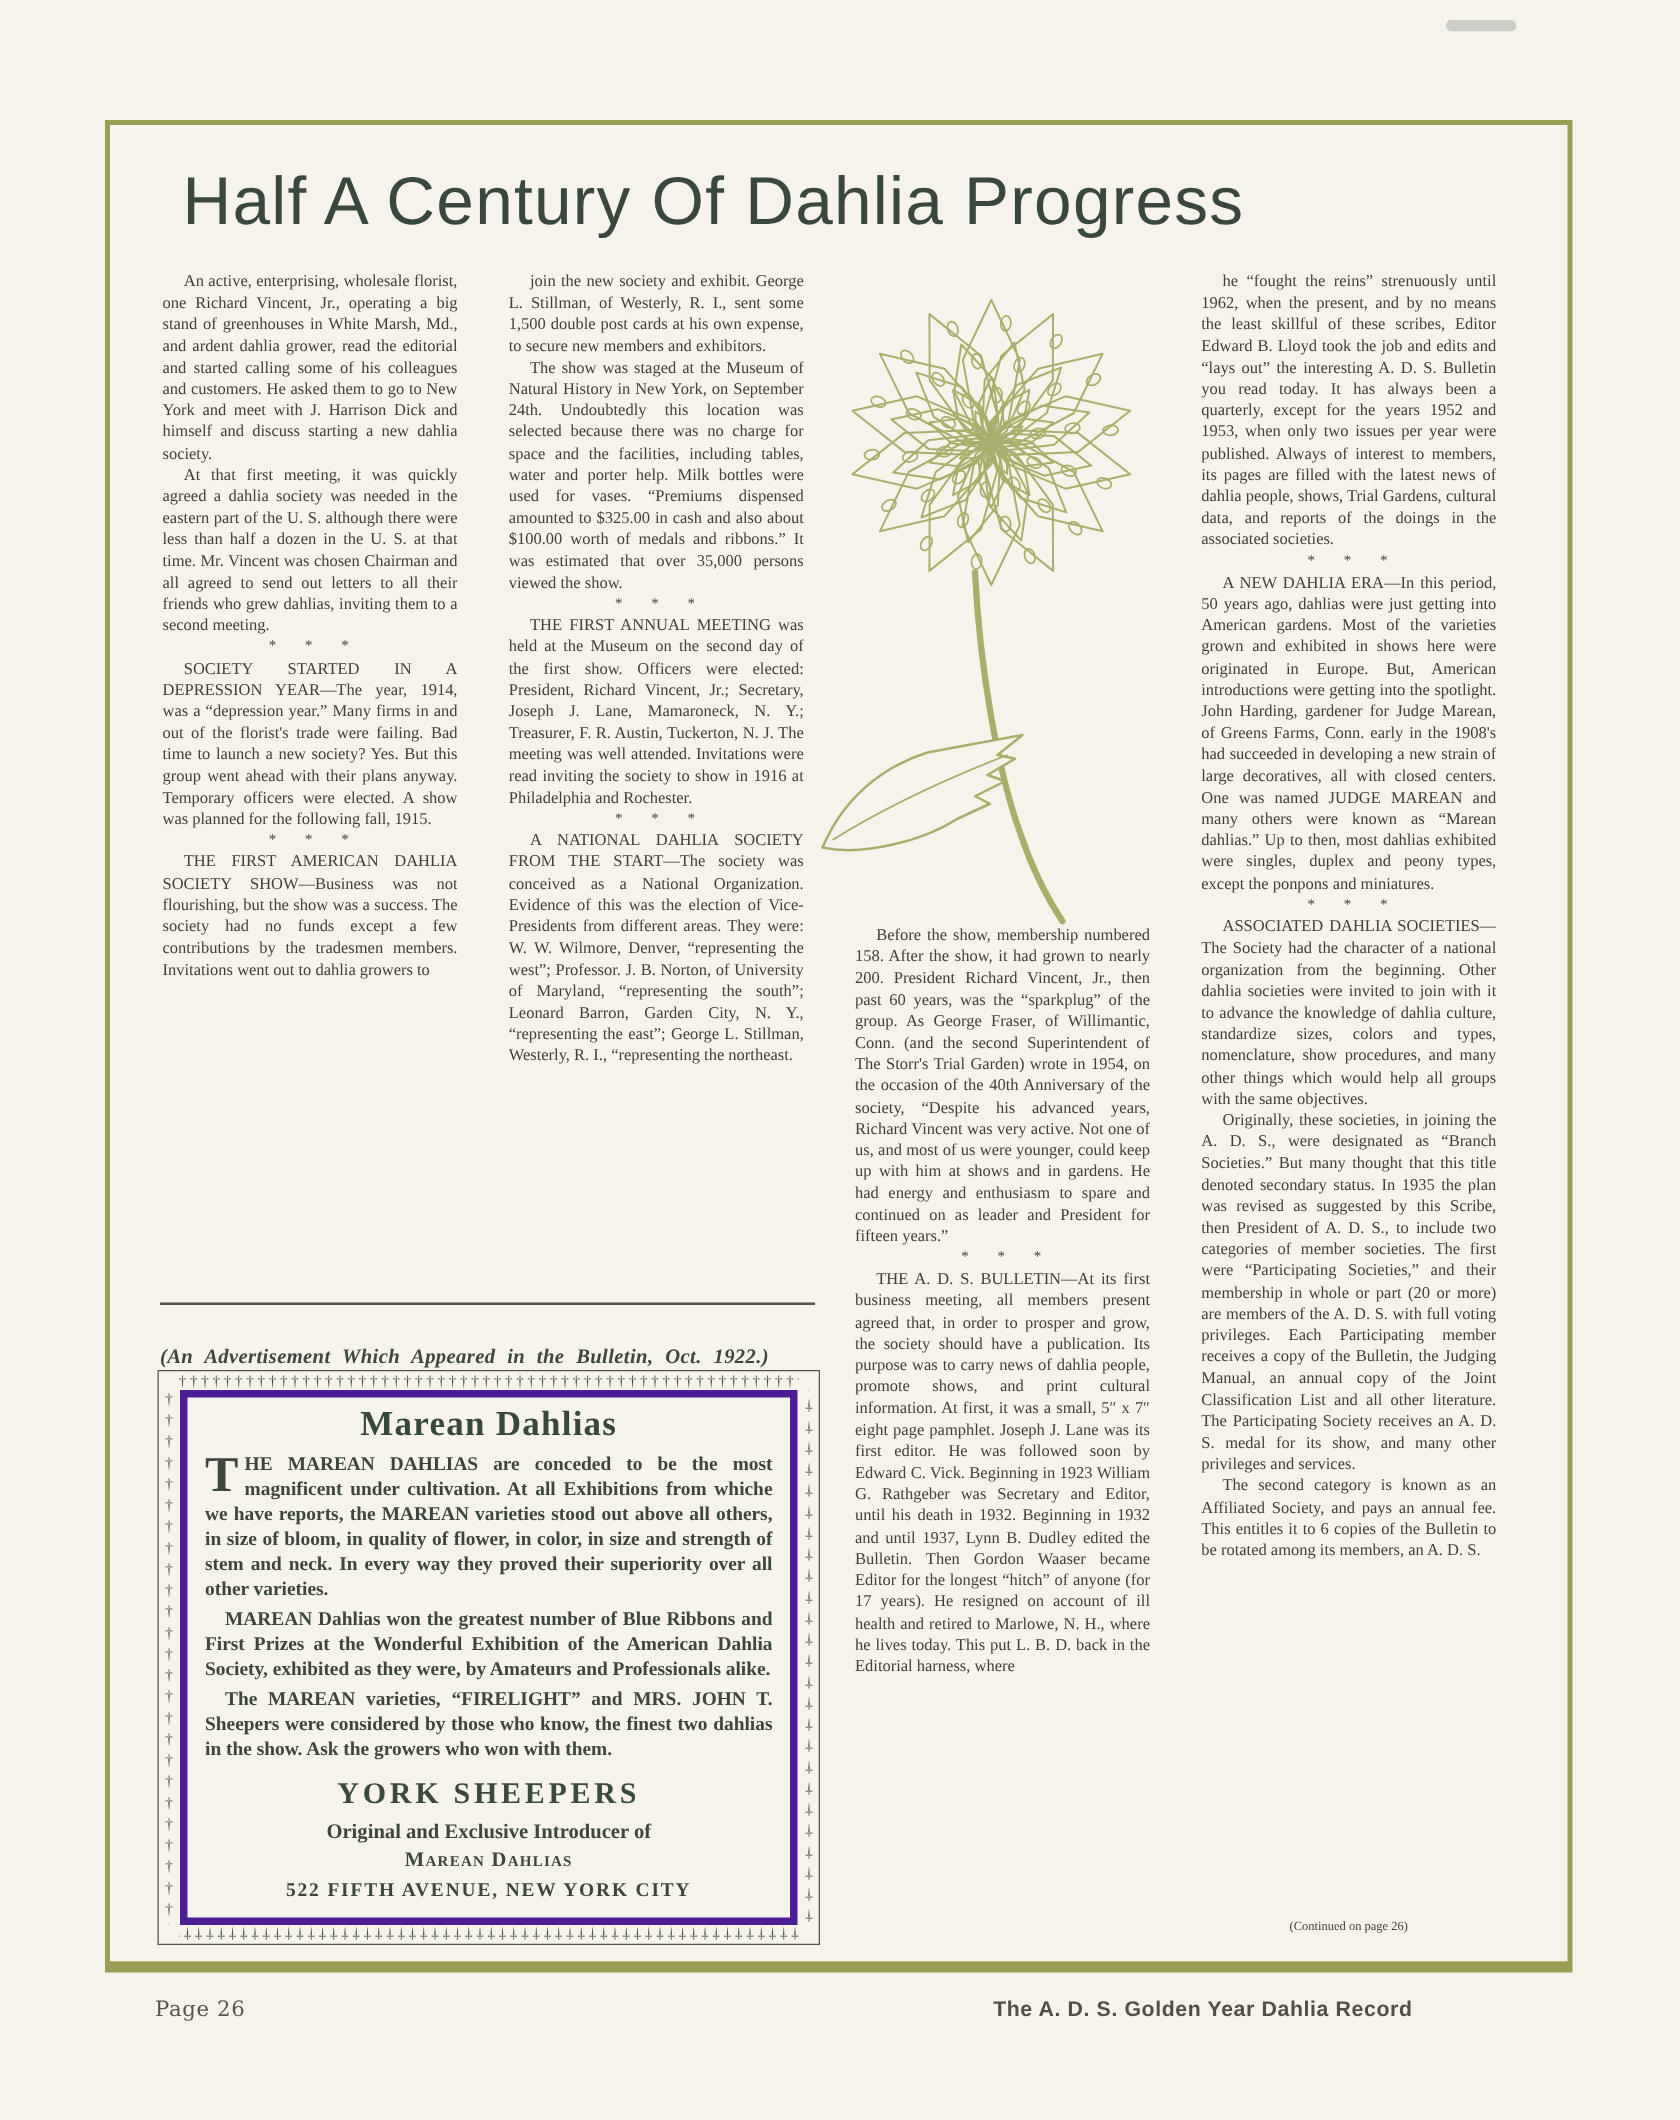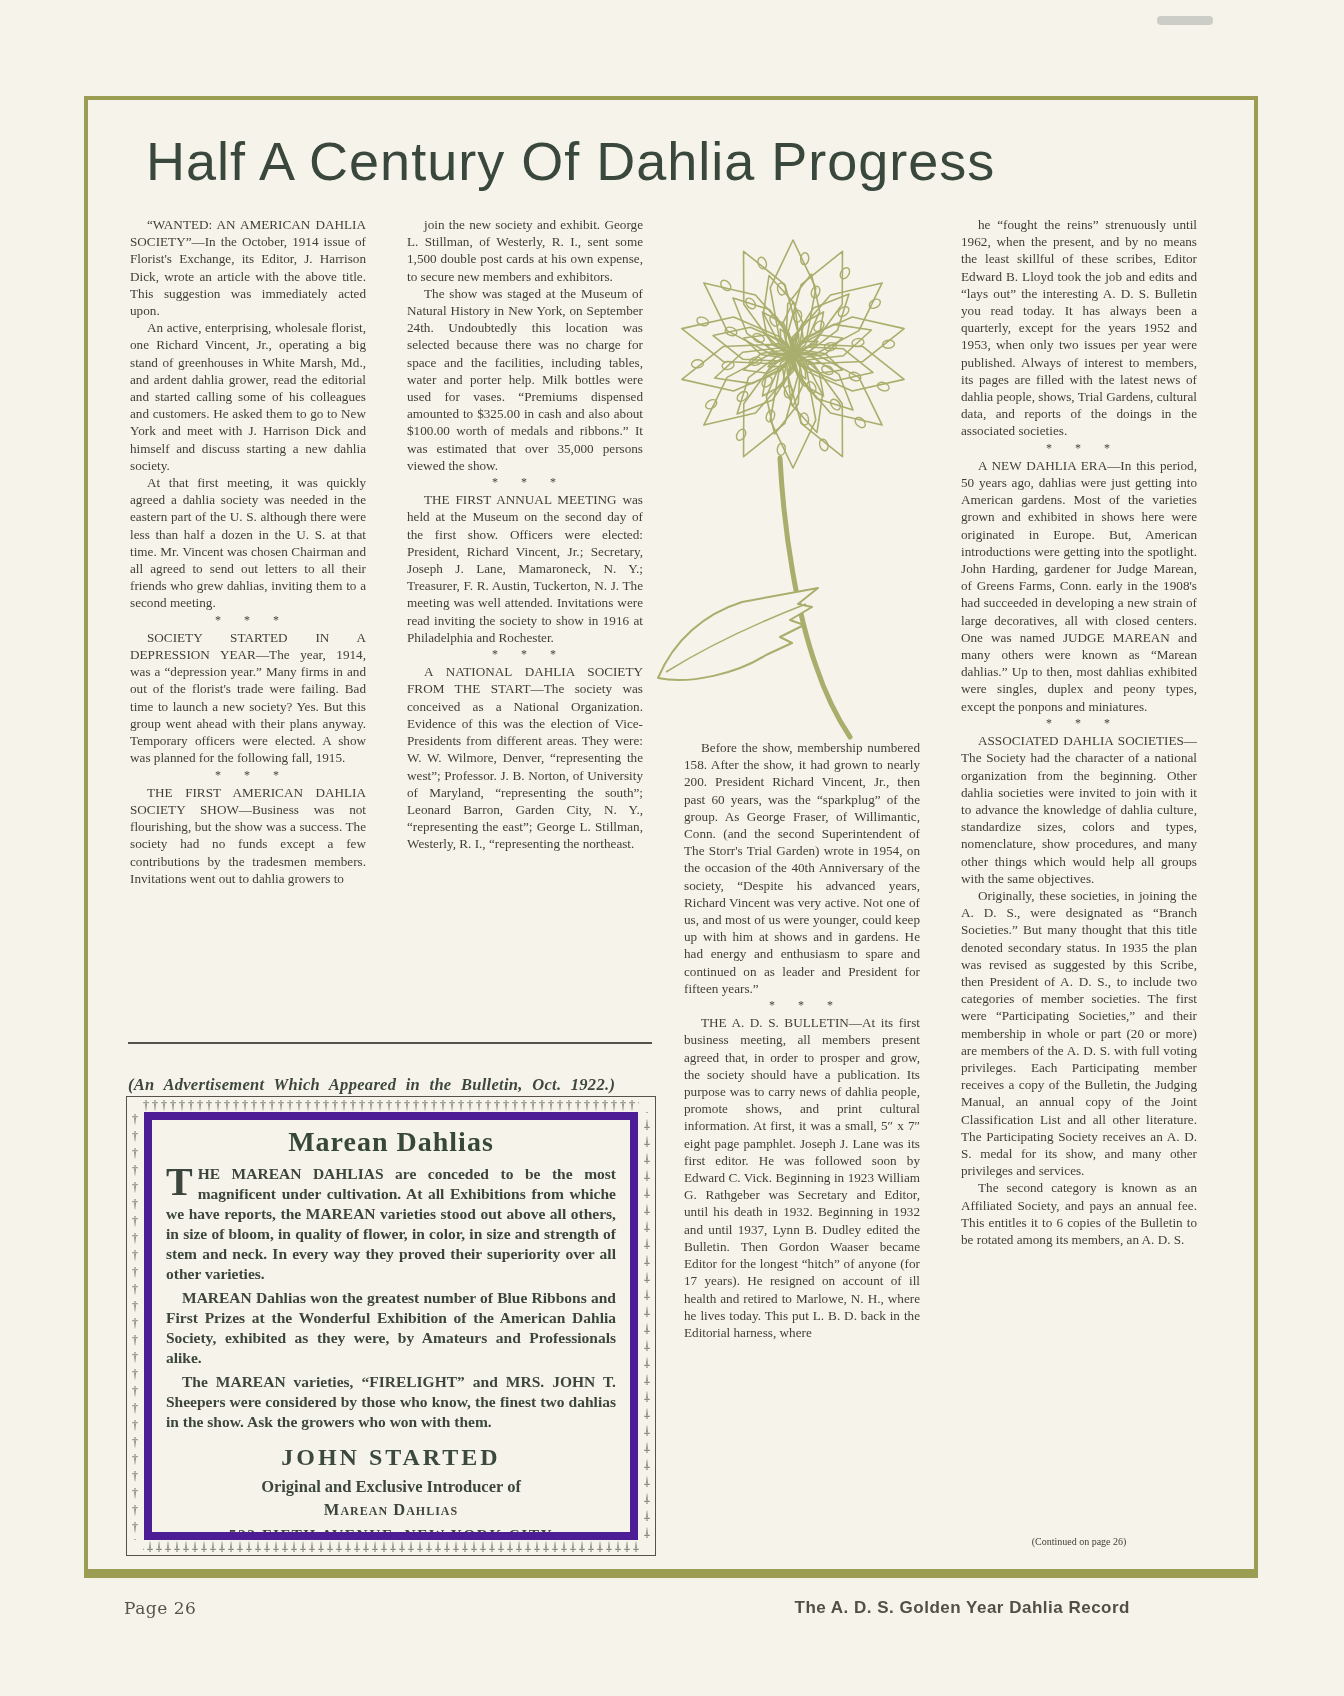--- a/index.html
+++ b/index.html
@@ -34,21 +34,21 @@
   .ad-box{position:absolute;left:126px;top:1096px;width:530px;height:460px;box-sizing:border-box;
     border:1px solid #55534a;}
   .orn{position:absolute;color:#47523f;font-size:12px;overflow:hidden;white-space:nowrap;}
   .orn-top{top:1px;left:16px;right:16px;height:14px;letter-spacing:3px;text-align:center;}
   .orn-bottom{bottom:1px;left:16px;right:16px;height:14px;letter-spacing:3px;text-align:center;
     transform:rotate(180deg);}
   .orn-left{left:2px;top:15px;bottom:15px;width:13px;writing-mode:vertical-rl;letter-spacing:3px;}
   .orn-right{right:2px;top:15px;bottom:15px;width:13px;writing-mode:vertical-rl;letter-spacing:3px;
     transform:rotate(180deg);}
   .ad-inner{position:absolute;left:17px;right:17px;top:15px;bottom:15px;box-sizing:border-box;
-    border:8px solid #4c1d95;padding:4px 14px 6px;overflow:hidden;color:#3d463c;}
+    border:6px solid #4c1d95;padding:4px 14px 6px;overflow:hidden;color:#3d463c;}
   .ad-heading{margin:2px 0 6px;text-align:center;font-size:28px;font-weight:bold;
     letter-spacing:1px;color:#374839;}
   .ad-inner p{margin:0;font-weight:bold;font-size:15.5px;line-height:20px;text-align:justify;}
   .ad-inner p.ind{text-indent:16px;margin-top:4px;}
   .dropcap{float:left;font-size:40px;line-height:33px;font-weight:bold;padding:1px 5px 0 0;}
   .ad-signature{margin-top:12px;text-align:center;font-size:24px;font-weight:bold;
     letter-spacing:3px;color:#3c4a3e;}
   .ad-tagline{margin-top:6px;text-align:center;font-weight:bold;font-size:16.5px;}
   .ad-brand{margin-top:3px;text-align:center;font-weight:bold;font-size:16.5px;
     font-variant:small-caps;letter-spacing:1px;}
@@ -60,21 +60,20 @@
 </style>
 </head>
 <body>
 
 <div class="scan-mark"></div>
 <div class="frame"></div>
 
 <h1 class="page-title">Half A Century Of Dahlia Progress</h1>
 
 <div class="col col1">
-  <p>“WANTED: AN AMERICAN DAHLIA SOCIETY”—In the October, 1914 issue of Florist's Exchange, its Editor, J. Harrison Dick, wrote an article with the above title. This suggestion was immediately acted upon.</p>
   <p>An active, enterprising, wholesale florist, one Richard Vincent, Jr., operating a big stand of greenhouses in White Marsh, Md., and ardent dahlia grower, read the editorial and started calling some of his colleagues and customers. He asked them to go to New York and meet with J. Harrison Dick and himself and discuss starting a new dahlia society.</p>
   <p>At that first meeting, it was quickly agreed a dahlia society was needed in the eastern part of the U. S. although there were less than half a dozen in the U. S. at that time. Mr. Vincent was chosen Chairman and all agreed to send out letters to all their friends who grew dahlias, inviting them to a second meeting.</p>
   <div class="sep">* * *</div>
   <p>SOCIETY STARTED IN A DEPRESSION YEAR—The year, 1914, was a “depression year.” Many firms in and out of the florist's trade were failing. Bad time to launch a new society? Yes. But this group went ahead with their plans anyway. Temporary officers were elected. A show was planned for the following fall, 1915.</p>
   <div class="sep">* * *</div>
   <p>THE FIRST AMERICAN DAHLIA SOCIETY SHOW—Business was not flourishing, but the show was a success. The society had no funds except a few contributions by the tradesmen members. Invitations went out to dahlia growers to</p>
 </div>
 
 <div class="col col2">
   <p>join the new society and exhibit. George L. Stillman, of Westerly, R. I., sent some 1,500 double post cards at his own expense, to secure new members and exhibitors.</p>
@@ -198,21 +197,21 @@
 <div class="ad-box">
   <div class="orn orn-top">††††††††††††††††††††††††††††††††††††††††††††††††††††††††††</div>
   <div class="orn orn-bottom">††††††††††††††††††††††††††††††††††††††††††††††††††††††††††</div>
   <div class="orn orn-left">††††††††††††††††††††††††††††††††</div>
   <div class="orn orn-right">††††††††††††††††††††††††††††††††</div>
   <div class="ad-inner">
     <div class="ad-heading">Marean Dahlias</div>
     <p><span class="dropcap">T</span><span>HE MAREAN DAHLIAS are conceded to be the most magnificent under cultivation. At all Exhibitions from whiche we have reports, the MAREAN varieties stood out above all others, in size of bloom, in quality of flower, in color, in size and strength of stem and neck. In every way they proved their superiority over all other varieties.</span></p>
     <p class="ind">MAREAN Dahlias won the greatest number of Blue Ribbons and First Prizes at the Wonderful Exhibition of the American Dahlia Society, exhibited as they were, by Amateurs and Professionals alike.</p>
     <p class="ind">The MAREAN varieties, “FIRELIGHT” and MRS. JOHN T. Sheepers were considered by those who know, the finest two dahlias in the show. Ask the growers who won with them.</p>
-    <div class="ad-signature">JOHN STARTED</div>
+    <div class="ad-signature">YORK SHEEPERS</div>
     <div class="ad-tagline">Original and Exclusive Introducer of</div>
     <div class="ad-brand">Marean Dahlias</div>
     <div class="ad-address">522 FIFTH AVENUE, NEW YORK CITY</div>
   </div>
 </div>
 
 <div class="footer-left">Page 26</div>
 <div class="footer-right">The A. D. S. Golden Year Dahlia Record</div>
 
 </body></html>

